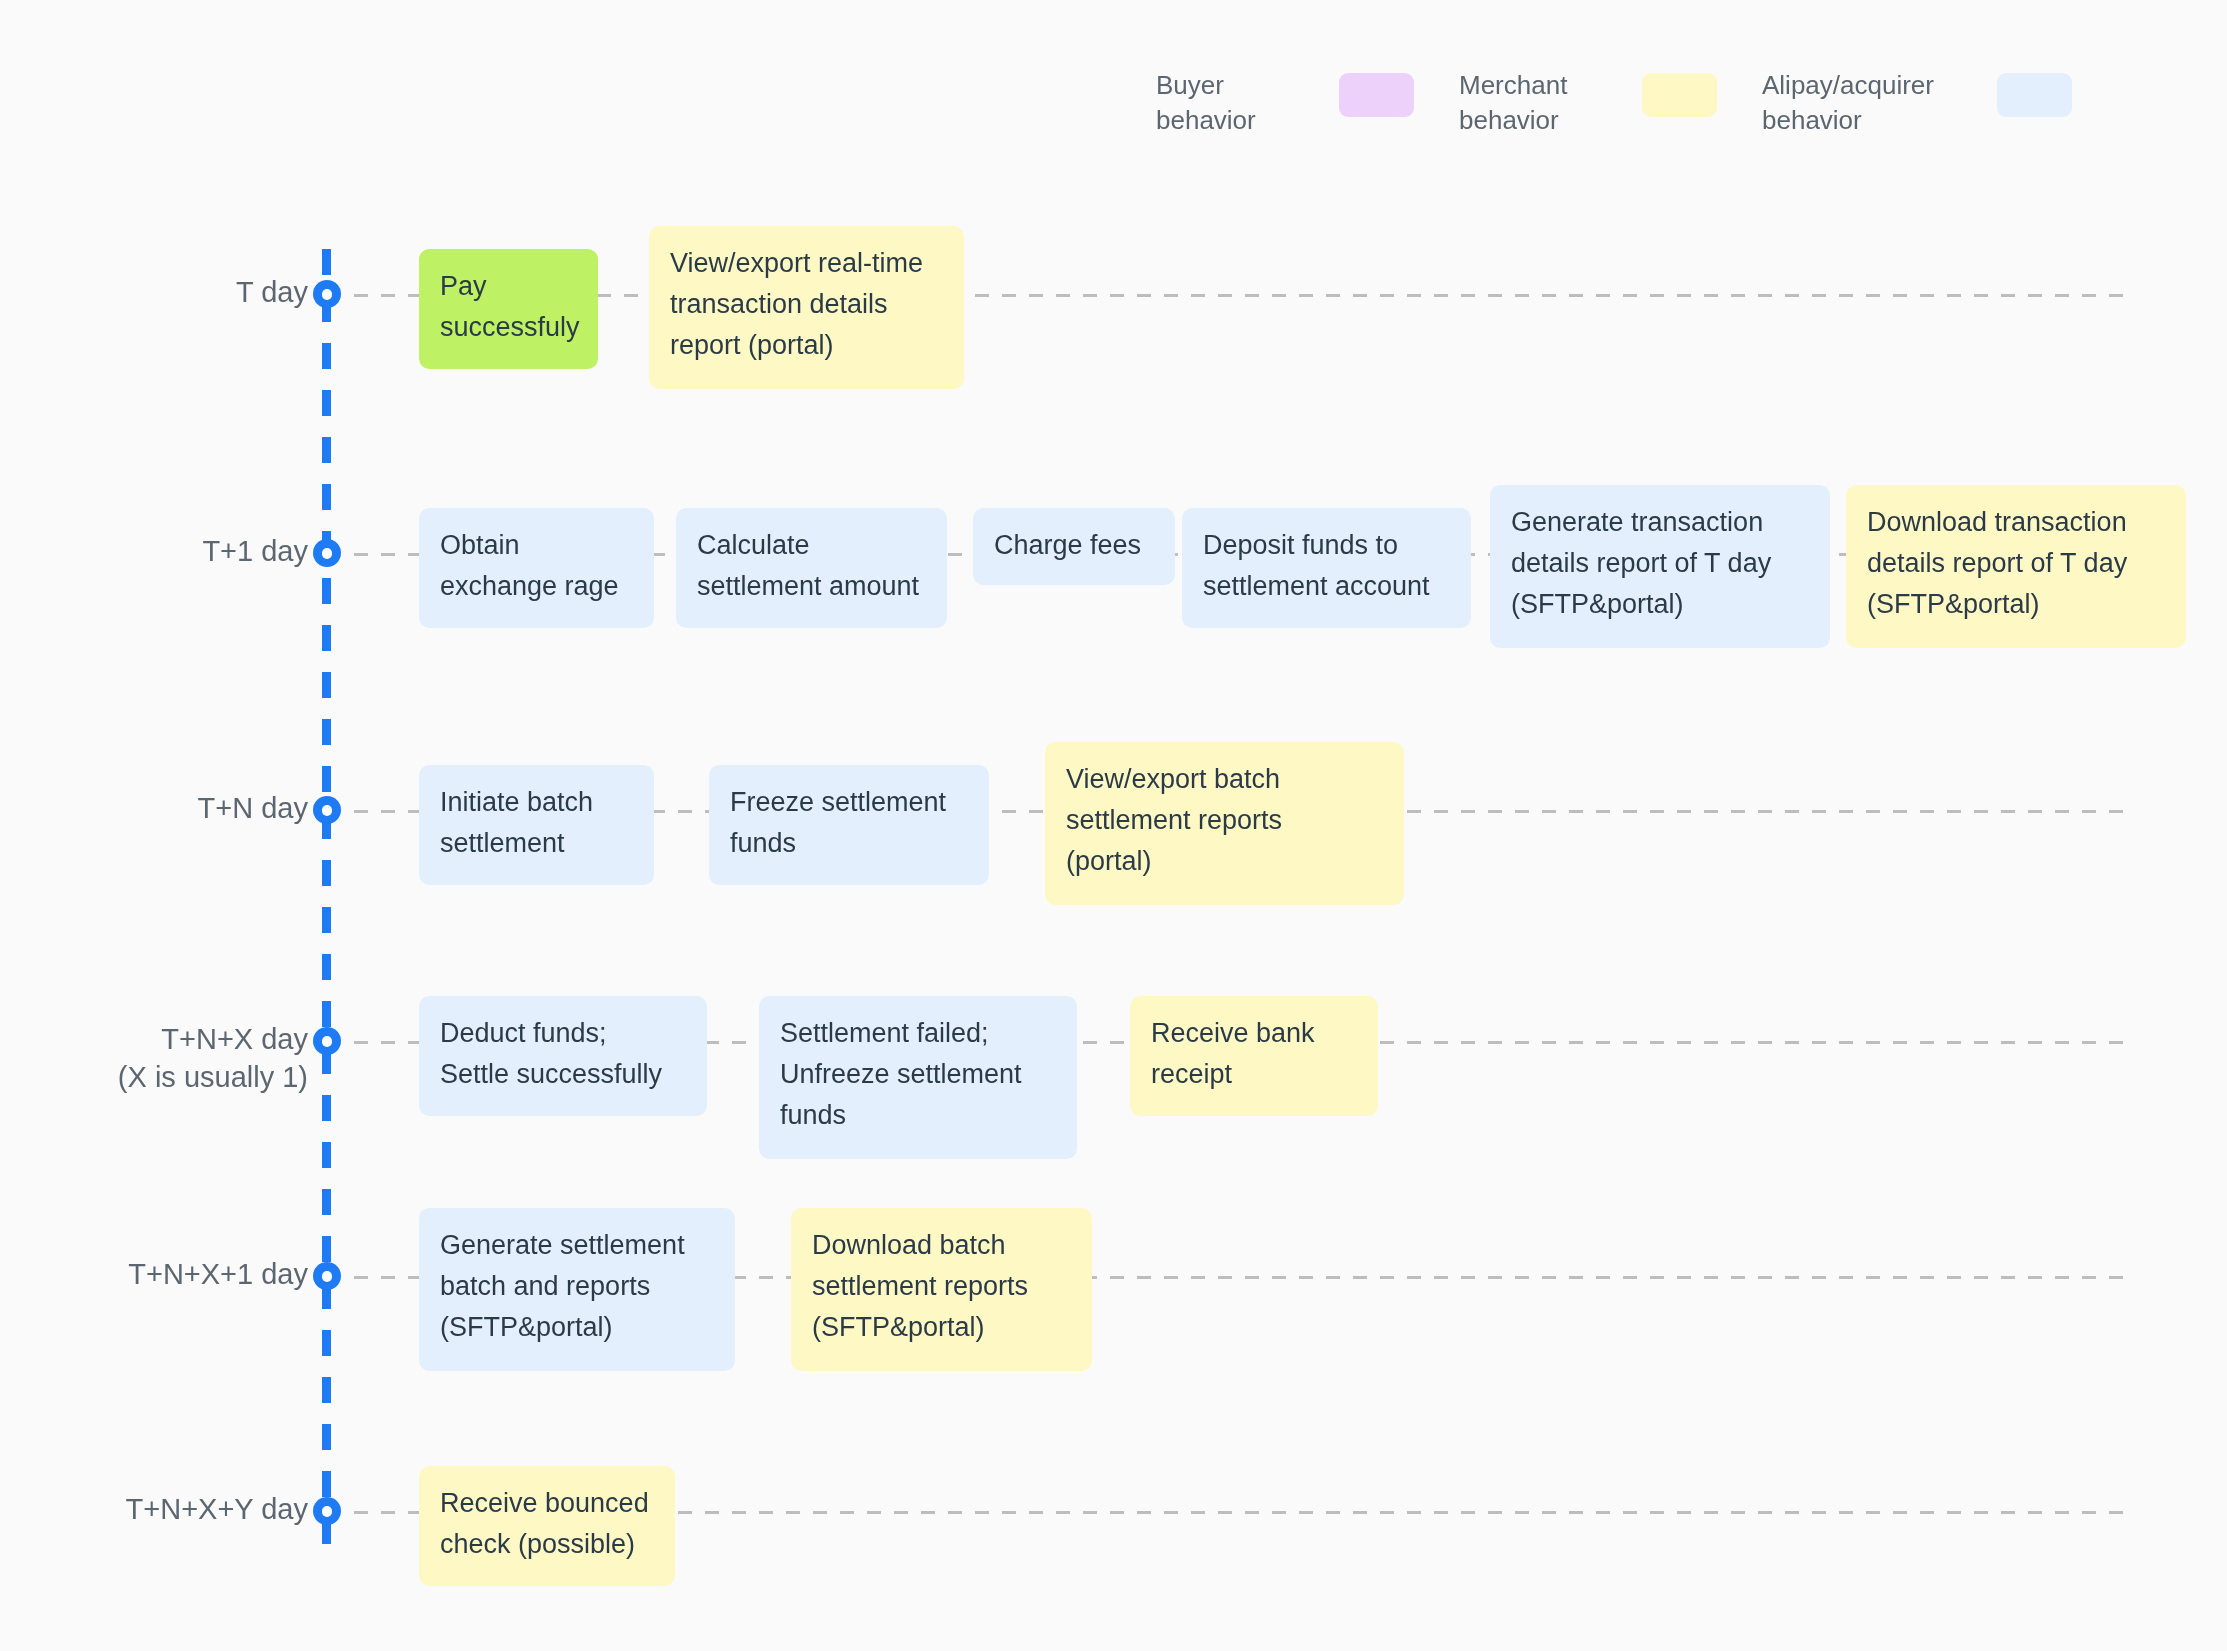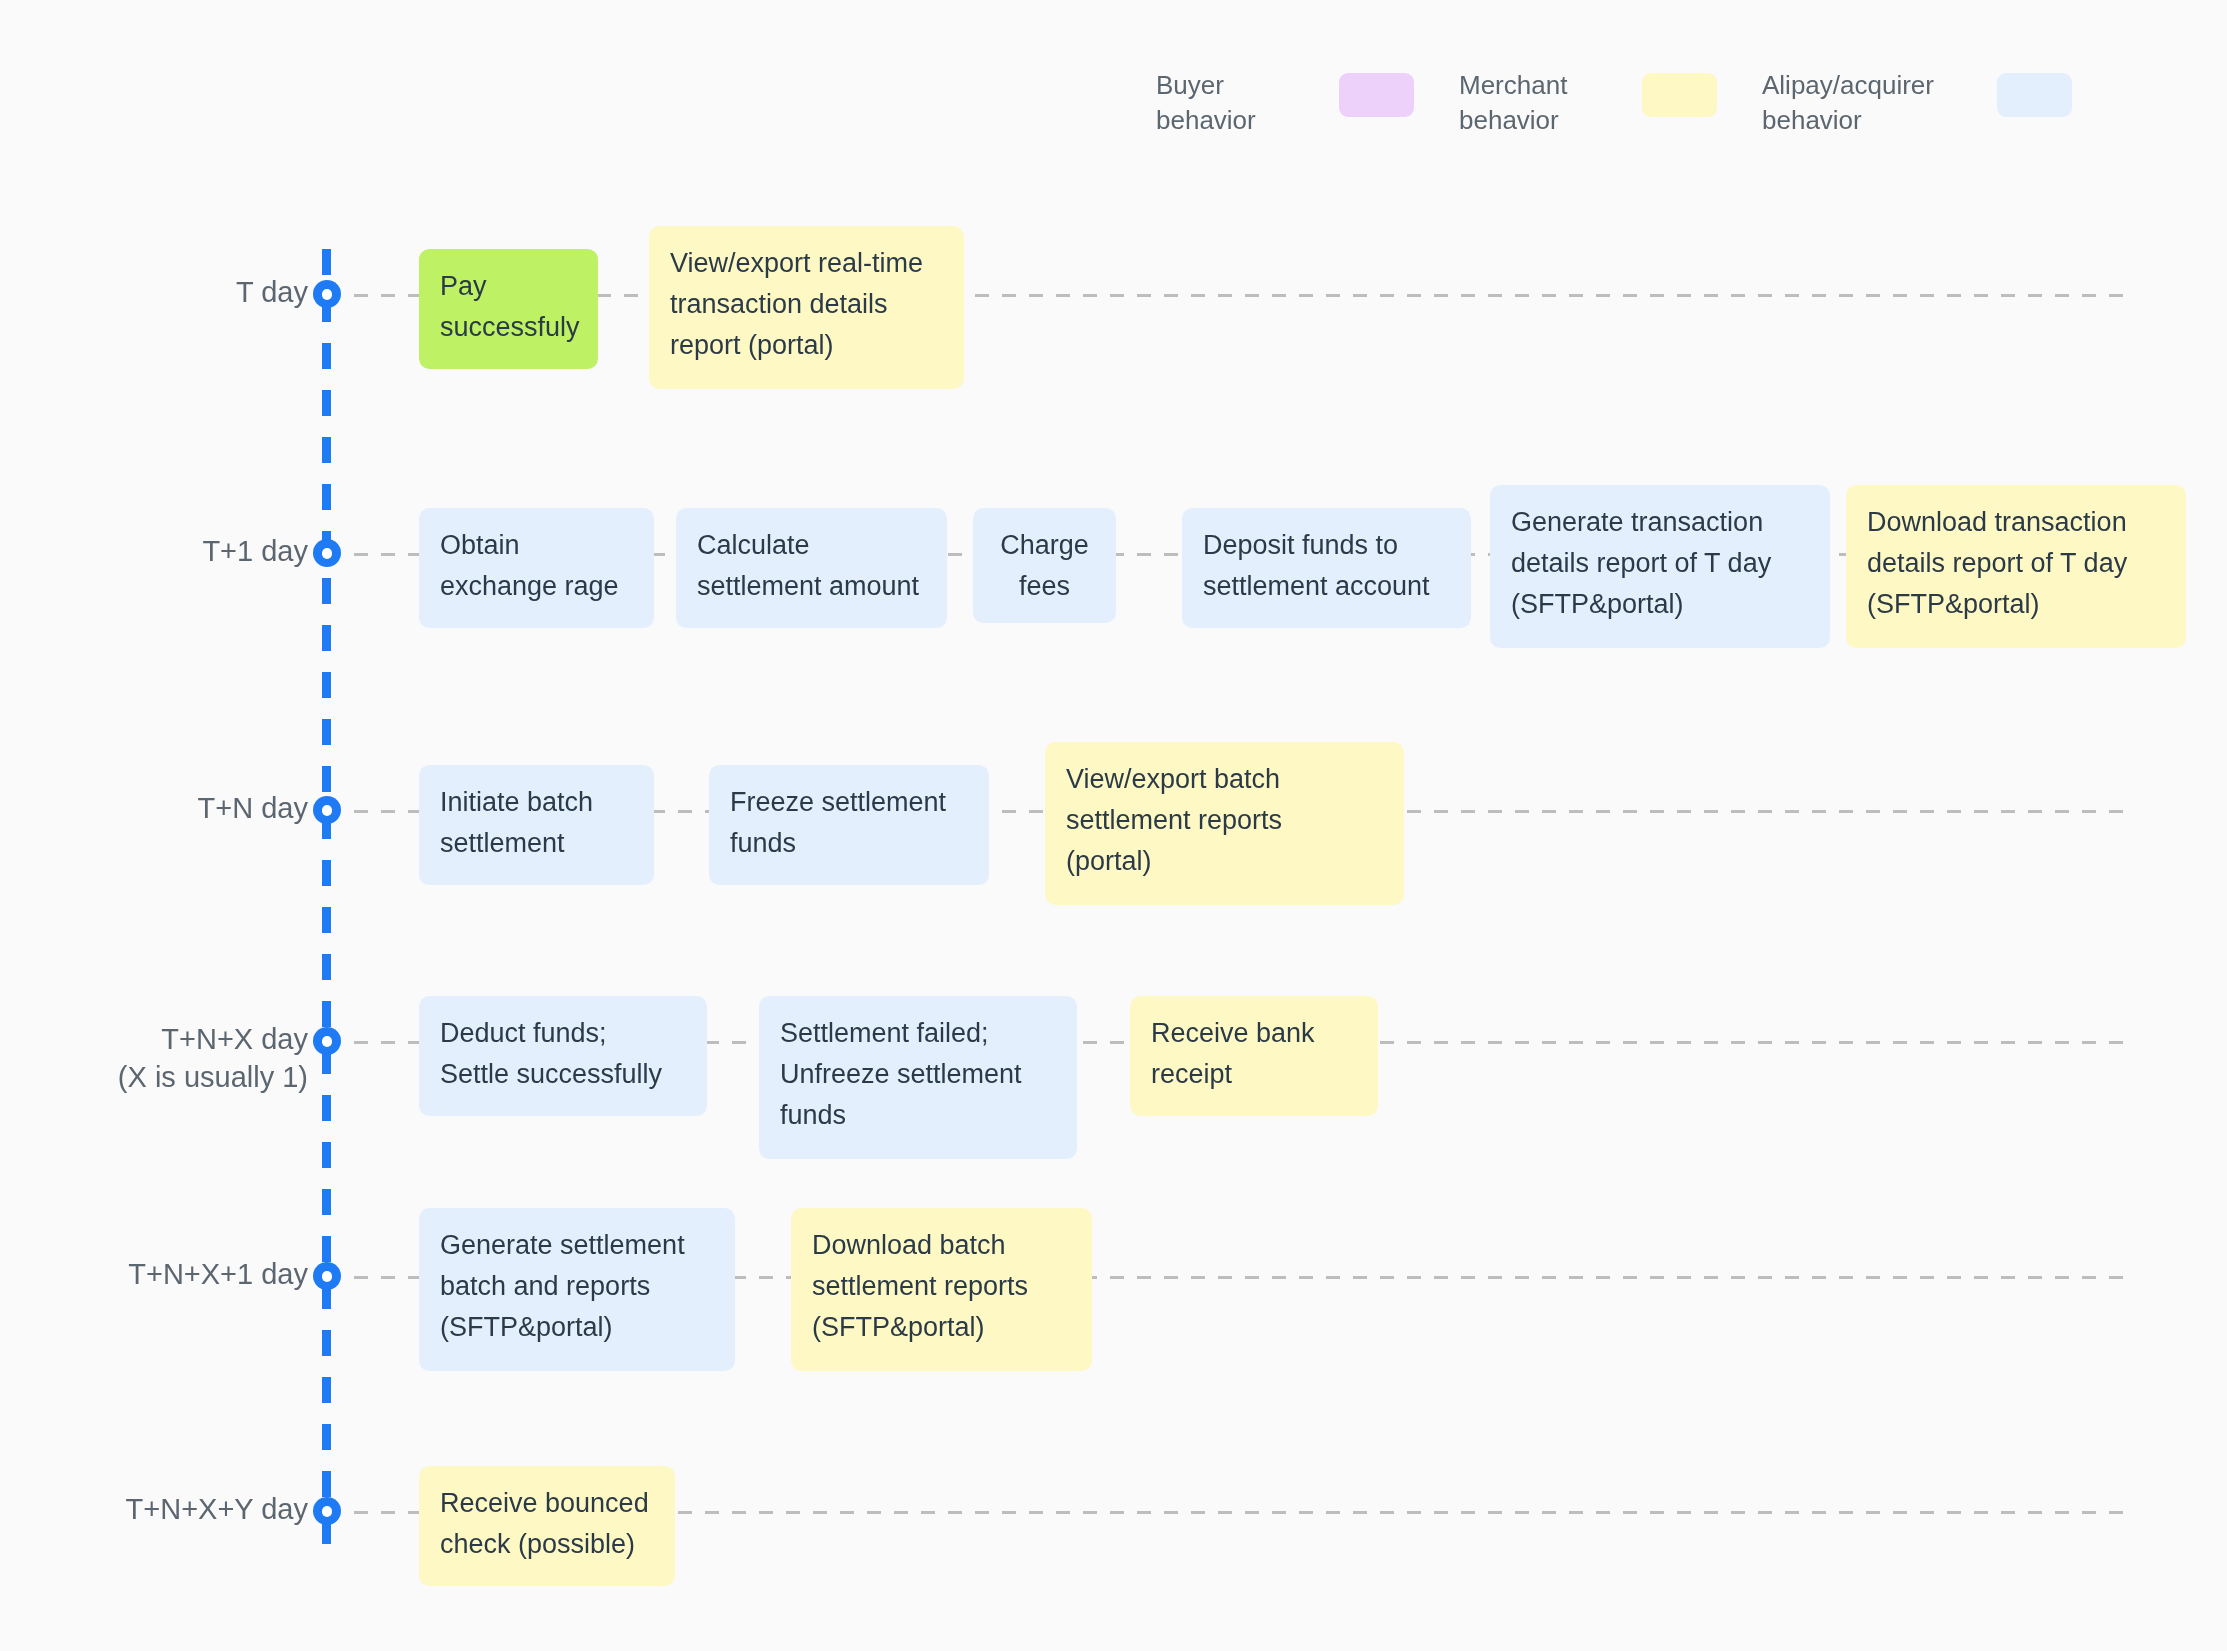--- a/index.html
+++ b/index.html
@@ -161,21 +161,21 @@
 report (portal)</div>
       </div>
       <div class="row" style="top: 553px;">
         <div class="row-axis"></div>
         <div class="node"></div>
         <div class="row-label">T+1 day</div>
         <div class="box acquirer" style="left: 419px; top: -45px; width: 235px; min-height: 120px;">Obtain
 exchange rage</div>
         <div class="box acquirer" style="left: 676px; top: -45px; width: 271px; min-height: 120px;">Calculate
 settlement amount</div>
-        <div class="box acquirer" style="left: 973px; top: -45px; width: 143px; min-height: 77px; text-align: center;">Charge fees</div>
+        <div class="box acquirer" style="left: 973px; top: -45px; width: 202px; min-height: 77px;">Charge fees</div>
         <div class="box acquirer" style="left: 1182px; top: -45px; width: 289px; min-height: 120px;">Deposit funds to
 settlement account</div>
         <div class="box acquirer" style="left: 1490px; top: -68px; width: 340px; min-height: 163px;">Generate transaction
 details report of T day
 (SFTP&amp;portal)</div>
         <div class="box merchant" style="left: 1846px; top: -68px; width: 340px; min-height: 163px;">Download transaction
 details report of T day
 (SFTP&amp;portal)</div>
       </div>
       <div class="row" style="top: 810px;">

